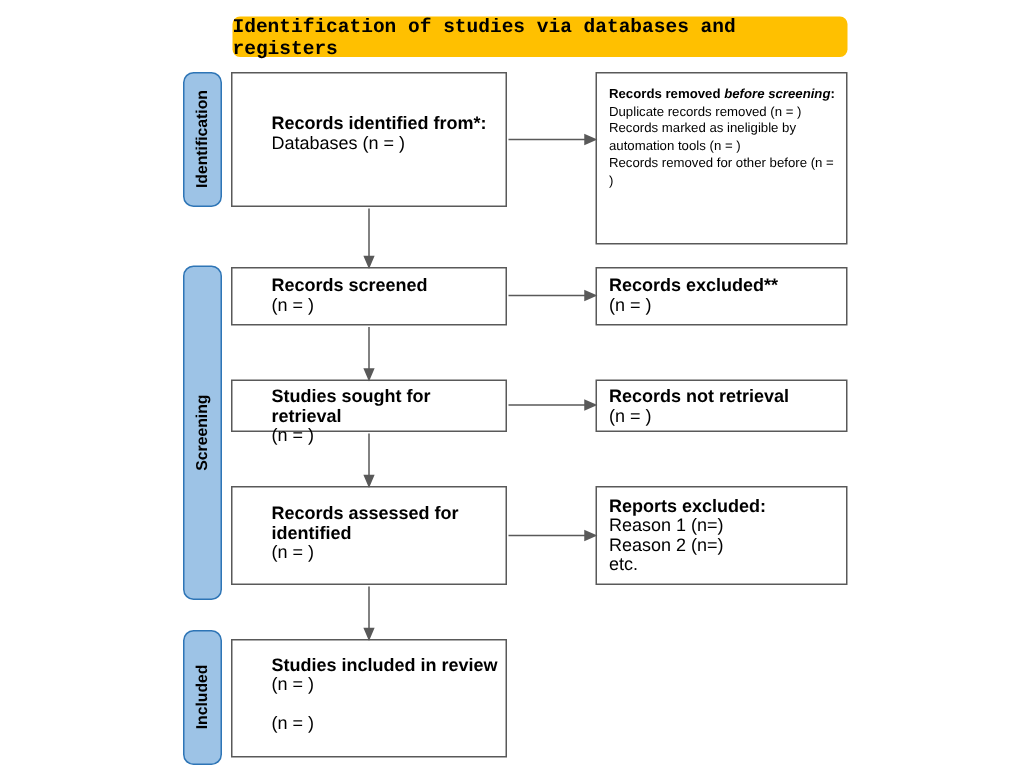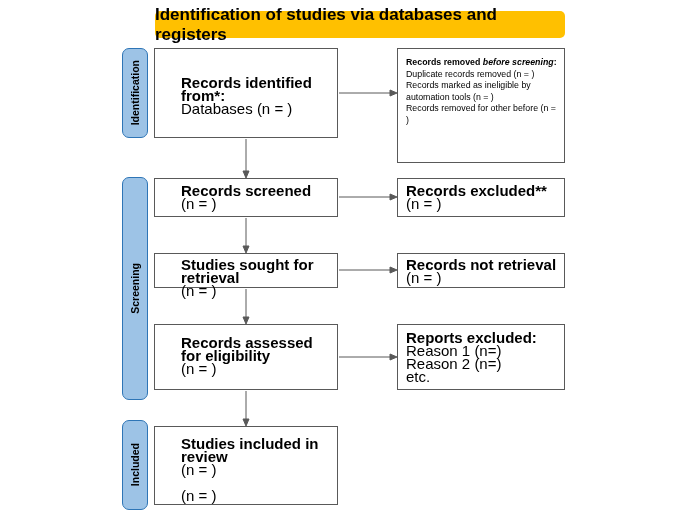--- a/index.html
+++ b/index.html
@@ -17,21 +17,21 @@
     font-family:"Liberation Sans", sans-serif;
     color:#000;
     overflow:hidden;
   }
   .banner{
     position:absolute;left:155px;top:11px;width:410px;height:27px;
     background:var(--banner);
     border-radius:5px;
     display:flex;align-items:center;justify-content:center;
   }
-  .banner span{font-size:17px;font-weight:bold;}
+  .banner span{font-size:13px;font-weight:bold;font-family:Liberation Mono, monospace;}
   .stage{
     position:absolute;left:122px;width:26px;
     background:var(--stage-fill);
     border:1px solid var(--stage-border);
     border-radius:7px;
     box-sizing:border-box;
     display:flex;align-items:center;justify-content:center;
   }
   .stage-text{
     writing-mode:vertical-rl;
@@ -40,21 +40,21 @@
     white-space:nowrap;
   }
   .stage-identification{top:48px;height:90px;}
   .stage-screening{top:177px;height:223px;}
   .stage-included{top:420px;height:90px;}
   .box{
     position:absolute;
     background:#fff;
     border:1px solid var(--box-border);
     box-sizing:border-box;
-    font-size:15px;line-height:13px;
+    font-size:12px;line-height:13px;
   }
   .col1{left:154px;width:184px;}
   .col2{left:397px;width:168px;}
   .b1{top:48px;height:90px;padding:27px 4px 0 26px;}
   .b2{top:178px;height:39px;padding:5px 4px 0 26px;}
   .b3{top:253px;height:35px;padding:4px 4px 0 26px;}
   .b4{top:324px;height:66px;padding:11px 4px 0 26px;}
   .b5{top:426px;height:79px;padding:10px 4px 0 26px;}
   .r1{top:48px;height:115px;padding:8px 5px 0 8px;font-size:8.8px;line-height:11.5px;}
   .r2{top:178px;height:39px;padding:5px 5px 0 8px;}
@@ -93,21 +93,21 @@
     <div class="box-title">Records screened</div>
     <div>(n = )</div>
   </div>
 
   <div class="box col1 b3">
     <div class="box-title">Studies sought for retrieval</div>
     <div>(n = )</div>
   </div>
 
   <div class="box col1 b4">
-    <div class="box-title">Records assessed for eligibility</div>
+    <div class="box-title">Records assessed for identified</div>
     <div>(n = )</div>
   </div>
 
   <div class="box col1 b5">
     <div class="box-title">Studies included in review</div>
     <div>(n = )</div>
     <div class="gap"></div>
     <div>(n = )</div>
   </div>
 

